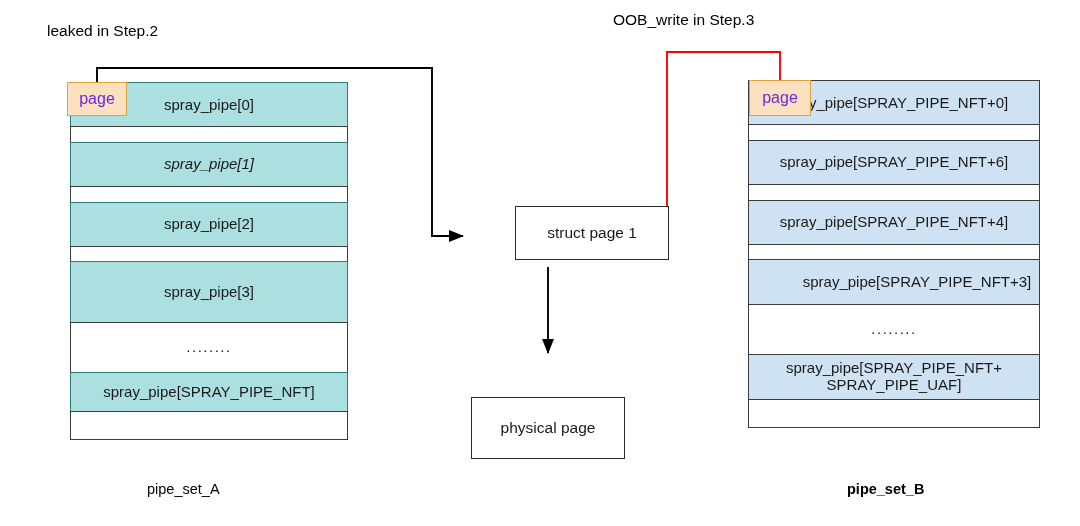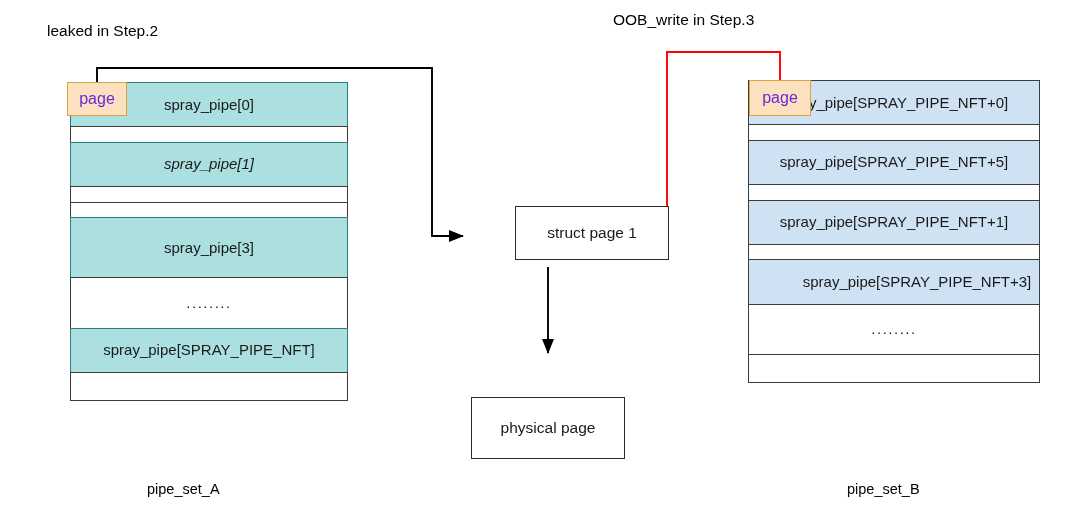--- a/index.html
+++ b/index.html
@@ -28,21 +28,21 @@
   #annot-right { left: 613px; top: 12px; }
 
   .setcaption {
     position: absolute;
     font-size: 14.5px;
     color: #000000;
     white-space: nowrap;
     line-height: 1;
   }
   #caption-a { left: 147px; top: 482px; }
-  #caption-b { left: 847px; top: 482px; }
+  #caption-b { left: 847px; top: 482px; font-weight: bold; }
 
   
   .stack {
     position: absolute;
     box-sizing: border-box;
     display: flex;
     flex-direction: column;
   }
   #stack-a { left: 70px;  top: 82px; width: 278px; height: 364px; }
   #stack-b { left: 748px; top: 80px; width: 292px; height: 366px; }
@@ -148,62 +148,68 @@
       </div>
       <div class="row" style="height: 17px;">
         <span class="rowlabel"></span>
       </div>
       <div class="row fill-teal" style="height: 46px; font-style: italic;">
         <span class="rowlabel">spray_pipe[1]</span>
       </div>
       <div class="row" style="height: 17px;">
         <span class="rowlabel"></span>
       </div>
+      <div class="row fill-teal" style="height: 46px;">
+        <span class="rowlabel">spray_pipe[2]</span>
+      </div>
       <div class="row" style="height: 17px;">
         <span class="rowlabel"></span>
       </div>
       <div class="row fill-teal" style="height: 62px;">
         <span class="rowlabel">spray_pipe[3]</span>
       </div>
       <div class="row dots" style="height: 52px;">
         <span class="rowlabel">........</span>
       </div>
-      <div class="row fill-teal" style="height: 46px;">
+      <div class="row fill-teal" style="height: 40px;">
         <span class="rowlabel">spray_pipe[SPRAY_PIPE_NFT]</span>
       </div>
       <div class="row" style="height: 29px;">
         <span class="rowlabel"></span>
       </div>
     </div>
 
   <div class="stack" id="stack-b">
       <div class="row fill-blue" style="height: 46px;">
         <span class="rowlabel">spray_pipe[SPRAY_PIPE_NFT+0]</span>
       </div>
       <div class="row" style="height: 17px;">
         <span class="rowlabel"></span>
       </div>
       <div class="row fill-blue" style="height: 46px;">
-        <span class="rowlabel">spray_pipe[SPRAY_PIPE_NFT+5]</span>
-      </div>
-      <div class="row" style="height: 17px;">
-        <span class="rowlabel"></span>
-      </div>
-      <div class="row fill-blue" style="height: 46px;">
-        <span class="rowlabel">spray_pipe[SPRAY_PIPE_NFT+1]</span>
+        <span class="rowlabel">spray_pipe[SPRAY_PIPE_NFT+6]</span>
+      </div>
+      <div class="row" style="height: 17px;">
+        <span class="rowlabel"></span>
+      </div>
+      <div class="row fill-blue" style="height: 46px;">
+        <span class="rowlabel">spray_pipe[SPRAY_PIPE_NFT+4]</span>
       </div>
       <div class="row" style="height: 17px;">
         <span class="rowlabel"></span>
       </div>
       <div class="row fill-blue" style="height: 46px; padding-left: 46px;">
         <span class="rowlabel">spray_pipe[SPRAY_PIPE_NFT+3]</span>
       </div>
       <div class="row dots" style="height: 52px;">
         <span class="rowlabel">........</span>
       </div>
+      <div class="row fill-blue" style="height: 46px;">
+        <span class="rowlabel">spray_pipe[SPRAY_PIPE_NFT+<br>SPRAY_PIPE_UAF]</span>
+      </div>
       <div class="row" style="height: 29px;">
         <span class="rowlabel"></span>
       </div>
     </div>
 
   <div class="page-chip" id="page-chip-a">page</div>
 
   <div class="page-chip" id="page-chip-b">page</div>
 
   <div class="centerbox" id="box-struct-page">struct page 1</div>

